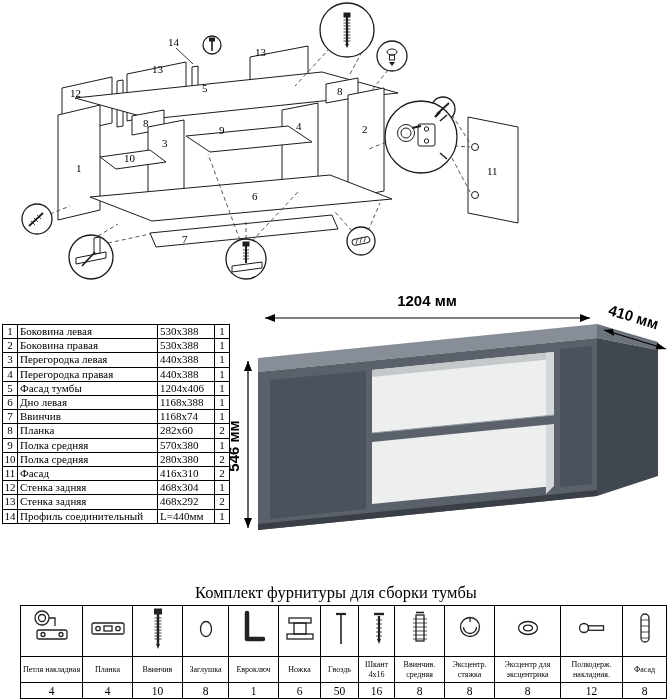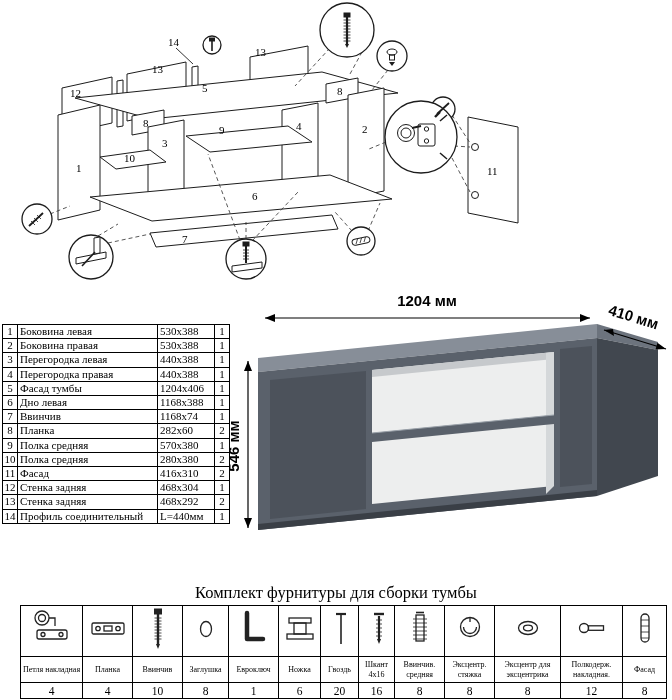--- a/index.html
+++ b/index.html
@@ -453,21 +453,21 @@
         <td class="nm">Полкодерж. накладная.</td>
         <td class="nm">Фасад</td>
       </tr>
       <tr>
         <td class="qt">4</td>
         <td class="qt">4</td>
         <td class="qt">10</td>
         <td class="qt">8</td>
         <td class="qt">1</td>
         <td class="qt">6</td>
-        <td class="qt">20</td>
+        <td class="qt">50</td>
         <td class="qt">16</td>
         <td class="qt">8</td>
         <td class="qt">8</td>
         <td class="qt">8</td>
         <td class="qt">12</td>
         <td class="qt">8</td>
       </tr>
     </tbody>
   </table>
 

